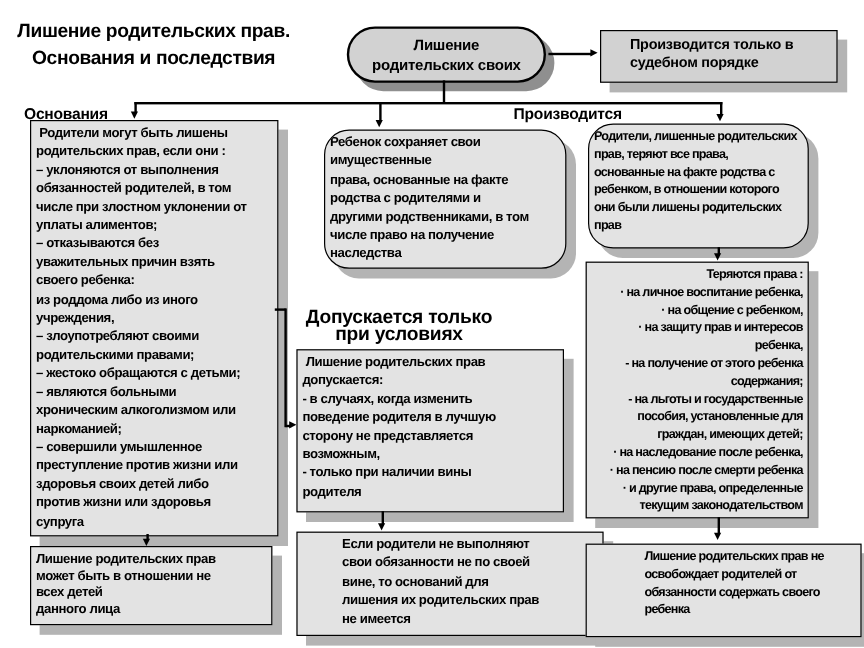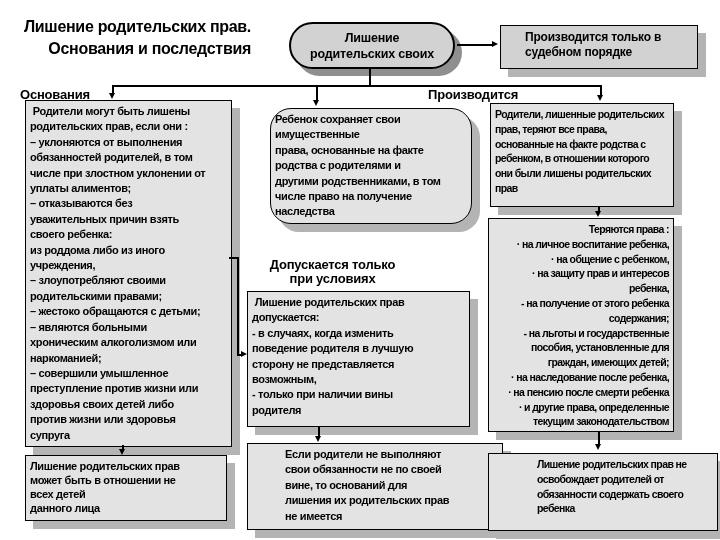--- a/index.html
+++ b/index.html
@@ -8,21 +8,21 @@
   }
   html,body{margin:0;padding:0;}
   body{background:#888;}
   .slide{
     position:relative; width:720px; height:540px; background:var(--background);
     font-family:"Liberation Sans", sans-serif; font-weight:bold; color:var(--text);
     overflow:hidden;
   }
   .pre{white-space:pre-line;}
   .title{
-    position:absolute; left:5px; top:16px; width:246px; text-align:right;
+    position:absolute; left:5px; top:16px; width:246px; text-align:center;
     font-size:16px; line-height:22px; letter-spacing:-0.3px;
   }
   .stadium{
     position:absolute; left:289px; top:22px; width:162px; height:43px;
     background:var(--shape-fill); border:2px solid var(--box-border); border-radius:24px;
     box-shadow:7px 7px 0 var(--shape-shadow);
     display:flex; align-items:center; justify-content:center; text-align:center;
     font-size:12.5px; line-height:16px; letter-spacing:-0.2px;
   }
   .plain-box{
@@ -33,21 +33,21 @@
   .box{
     position:absolute; background:var(--box-fill); border:1px solid var(--box-border);
     box-shadow:8px 8px 0 var(--box-shadow); padding:3px 4px;
     font-size:11px; line-height:15.4px; letter-spacing:-0.35px; overflow:hidden;
   }
   .box.narrow{font-size:10.5px; line-height:14.8px; letter-spacing:-0.6px;}
   .box.short{line-height:14px;}
   .seclabel{position:absolute; font-size:13px; letter-spacing:-0.2px;}
   .condlabel{
     position:absolute; left:250px; top:258px; width:165px; text-align:center;
-    font-size:13px; line-height:14px; letter-spacing:-0.2px;
+    font-size:16px; line-height:14px; letter-spacing:-0.2px;
   }
   .hl{position:absolute; height:1.5px; background:var(--box-border);}
   .vl{position:absolute; width:1.5px; background:var(--box-border);}
   .ah-down{position:absolute; width:0; height:0;
     border-left:3.5px solid transparent; border-right:3.5px solid transparent;
     border-top:6px solid var(--box-border);}
   .ah-right{position:absolute; width:0; height:0;
     border-top:3.5px solid transparent; border-bottom:3.5px solid transparent;
     border-left:6px solid var(--box-border);}
 </style>
@@ -140,21 +140,21 @@
 
   <div class="vl" style="left:318px;top:426px;height:11px;"></div>
   <div class="ah-down" style="left:315px;top:436px;"></div>
 
   <div class="box pre" style="left:247px;top:443px;width:213px;height:79px;padding-left:37px;">Если родители не выполняют
 свои обязанности не по своей
 вине, то оснований для
 лишения их родительских прав
 не имеется</div>
 
-  <div class="box narrow pre" style="left:490px;top:103px;width:174px;height:96px;">Родители, лишенные родительских
+  <div class="box narrow pre" style="left:490px;top:103px;width:174px;height:96px;border-radius:21px;">Родители, лишенные родительских
 прав, теряют все права,
 основанные на факте родства с
 ребенком, в отношении которого
 они были лишены родительских
 прав</div>
 
   <div class="vl" style="left:598px;top:206px;height:7px;"></div>
   <div class="ah-down" style="left:595px;top:211px;"></div>
 
   <div class="box narrow pre" style="left:488px;top:218px;width:176px;height:206px;text-align:right;">Теряются права :

